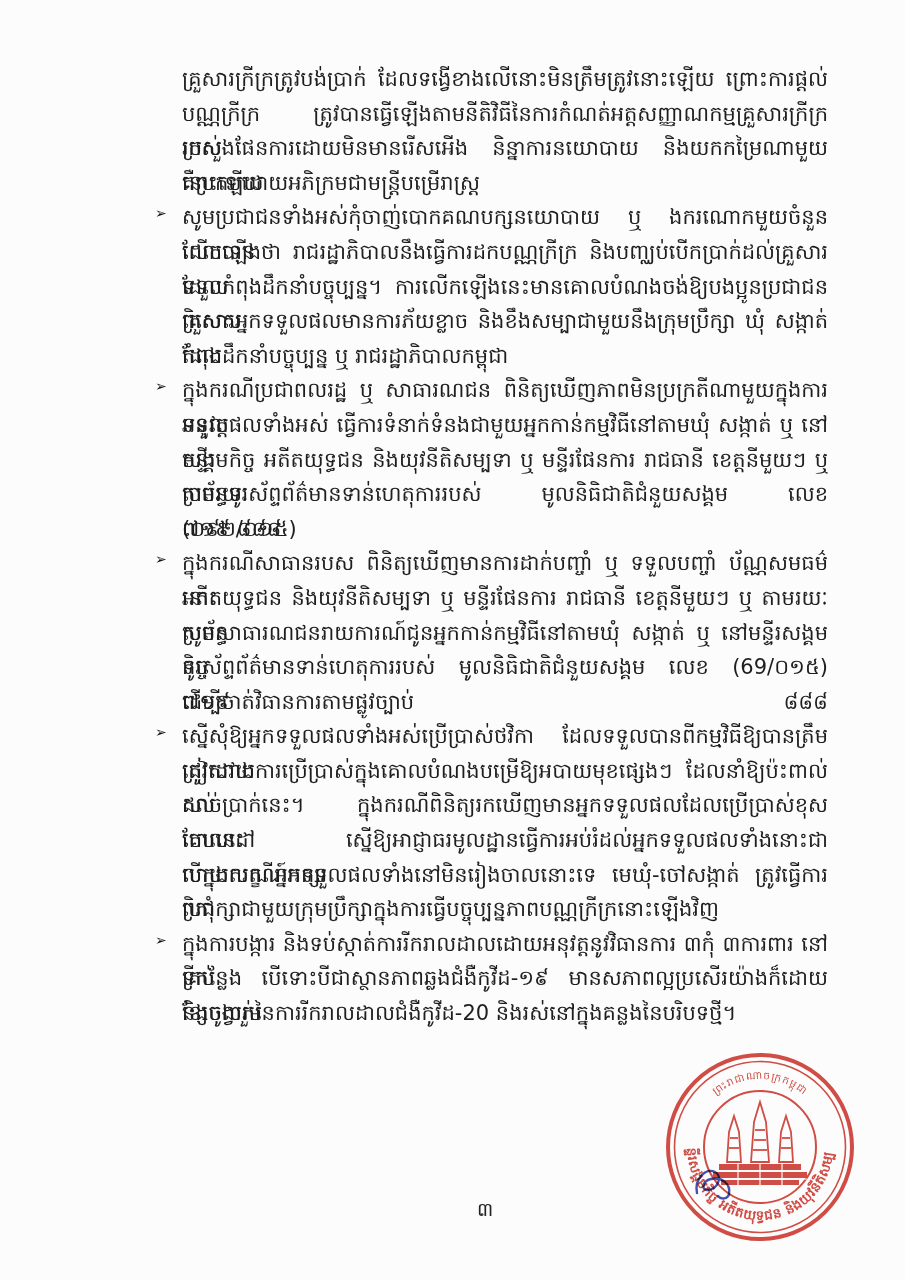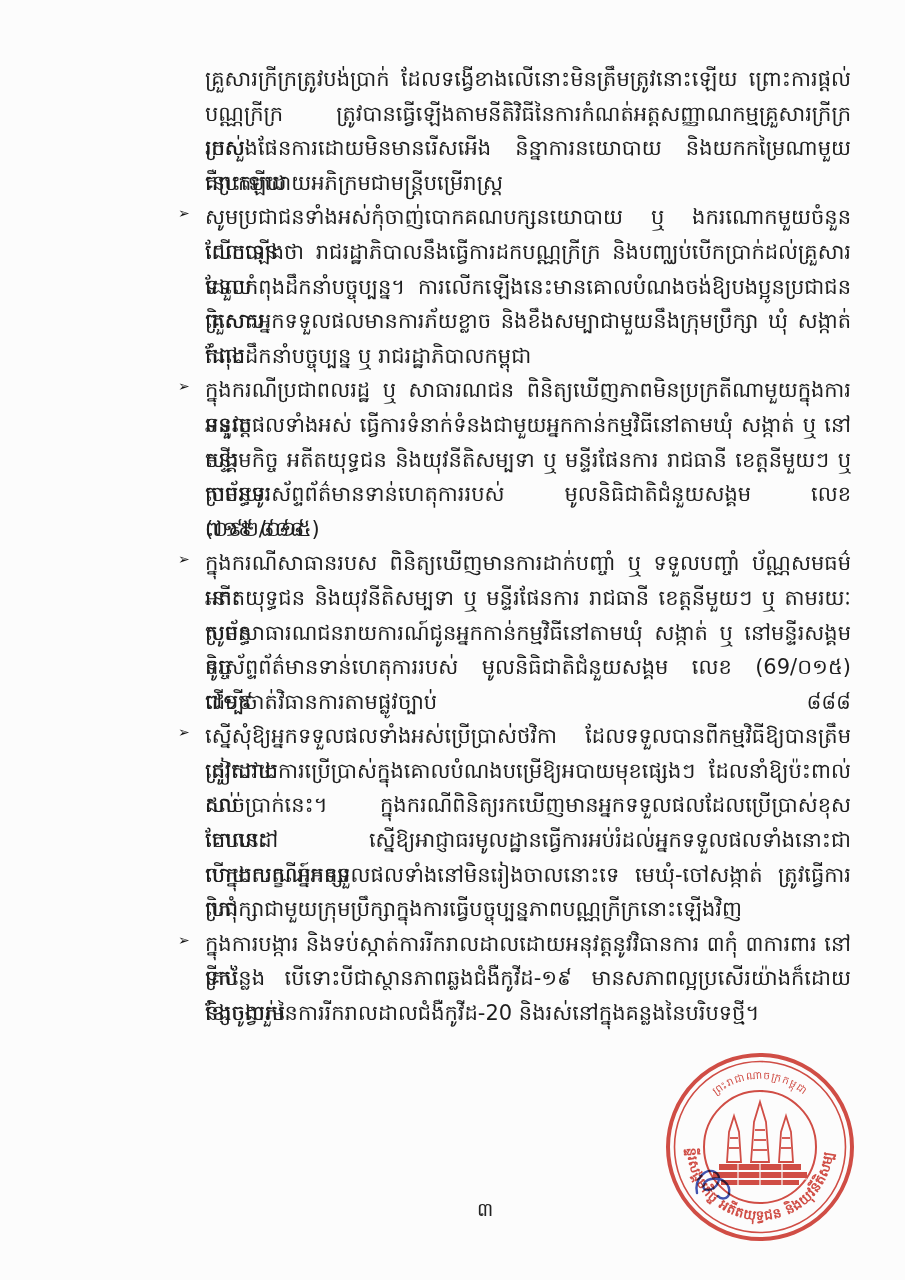--- a/index.html
+++ b/index.html
@@ -7,21 +7,21 @@
     position:relative;
     width:905px;height:1280px;
     margin:0 auto;
     background:#fcfcfc;
     overflow:hidden;
     font-family:"DejaVu Sans", sans-serif;
     color:#1e1e1e;
   }
   .textblock{
     position:absolute;
-    left:177px;top:62px;
+    left:154px;top:62px;
     width:674px;
   }
   .para{
     position:relative;
     padding-left:28px;
     margin:0;
   }
   .para .marker{
     position:absolute;
     left:1px;top:5px;

